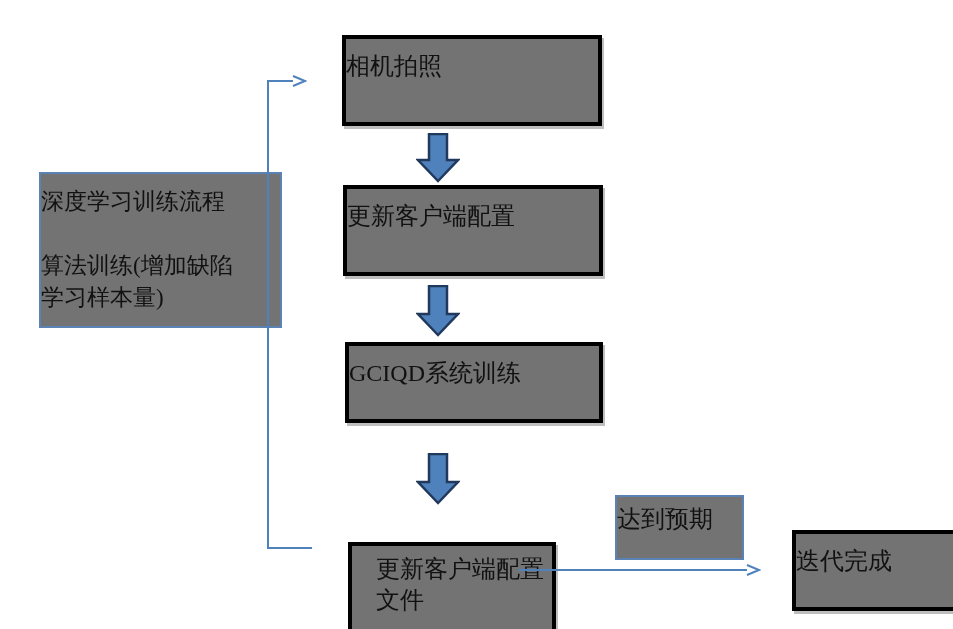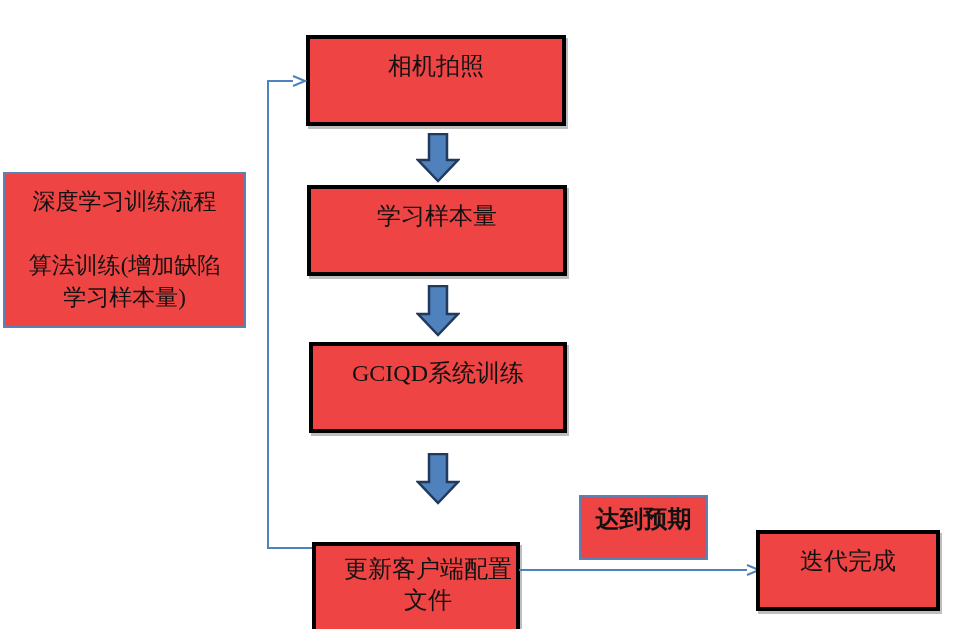--- a/index.html
+++ b/index.html
@@ -12,22 +12,23 @@
     width: 953px;
     height: 629px;
     background: var(--background, #ffffff);
     font-family: "Liberation Serif", "DejaVu Serif", serif;
     color: var(--text, #111111);
     overflow: hidden;
   }
   .box {
     position: absolute;
     box-sizing: border-box;
-    background: #ef4444;
-    text-align: center;
+    background: #737373;
+    text-align: left;
+    margin-left: 36px;
   }
   .black-box {
     border: 4px solid var(--box_border, #000000);
     box-shadow: 2px 3px 0 rgba(110,110,110,0.45);
   }
   .blue-box {
     border: 2px solid var(--blue_border, #5b82b5);
   }
   .box-label {
     display: block;
@@ -77,49 +78,49 @@
 
   <div class="box black-box pt12" style="left:306px; top:35px; width:260px; height:91px;">
     <span class="box-label">相机拍照</span>
   </div>
 
   <svg class="block-arrow" style="top:133px;" width="44" height="50" viewBox="0 0 44 50">
     <polygon points="13,1 31,1 31,27 42,27 22,48 2,27 13,27"></polygon>
   </svg>
 
   <div class="box black-box pt12" style="left:307px; top:185px; width:260px; height:91px;">
-    <span class="box-label">学习样本量</span>
+    <span class="box-label">更新客户端配置</span>
   </div>
 
   <svg class="block-arrow" style="top:285px;" width="44" height="52" viewBox="0 0 44 52">
     <polygon points="13,1 31,1 31,29 42,29 22,50 2,29 13,29"></polygon>
   </svg>
 
-  <div class="box black-box pt12" style="left:309px; top:342px; width:258px; height:91px;">
+  <div class="box black-box pt12" style="left:309px; top:342px; width:258px; height:81px;">
     <span class="box-label">GCIQD系统训练</span>
   </div>
 
   <svg class="block-arrow" style="top:453px;" width="44" height="52" viewBox="0 0 44 52">
     <polygon points="13,1 31,1 31,29 42,29 22,50 2,29 13,29"></polygon>
   </svg>
 
   <div class="box black-box pt8" style="left:312px; top:542px; width:208px; height:109px;padding-left:24px;">
     <span class="box-label">更新客户端配置
 文件</span>
   </div>
 
   <div class="line" style="left:267px; top:547px; width:45px; height:2px;"></div>
   <div class="line" style="left:267px; top:80px; width:2px; height:469px;"></div>
   <div class="line" style="left:267px; top:80px; width:26px; height:2px;"></div>
   <svg class="arrowhead" style="left:291px; top:74px;" viewBox="0 0 16 14">
     <polyline points="2,2 14,7 2,12"></polyline>
   </svg>
 
   <div class="box blue-box pt8" style="left:579px; top:495px; width:129px; height:65px;">
-    <span class="box-label" style="line-height:28px;font-weight:bold;">达到预期</span>
+    <span class="box-label" style="line-height:28px;">达到预期</span>
   </div>
 
   <div class="line" style="left:519px; top:569px; width:228px; height:2px;"></div>
   <svg class="arrowhead" style="left:745px; top:563px;" viewBox="0 0 16 14">
     <polyline points="2,2 14,7 2,12"></polyline>
   </svg>
 
   <div class="box black-box pt12" style="left:756px; top:530px; width:184px; height:81px;">
     <span class="box-label">迭代完成</span>
   </div>

